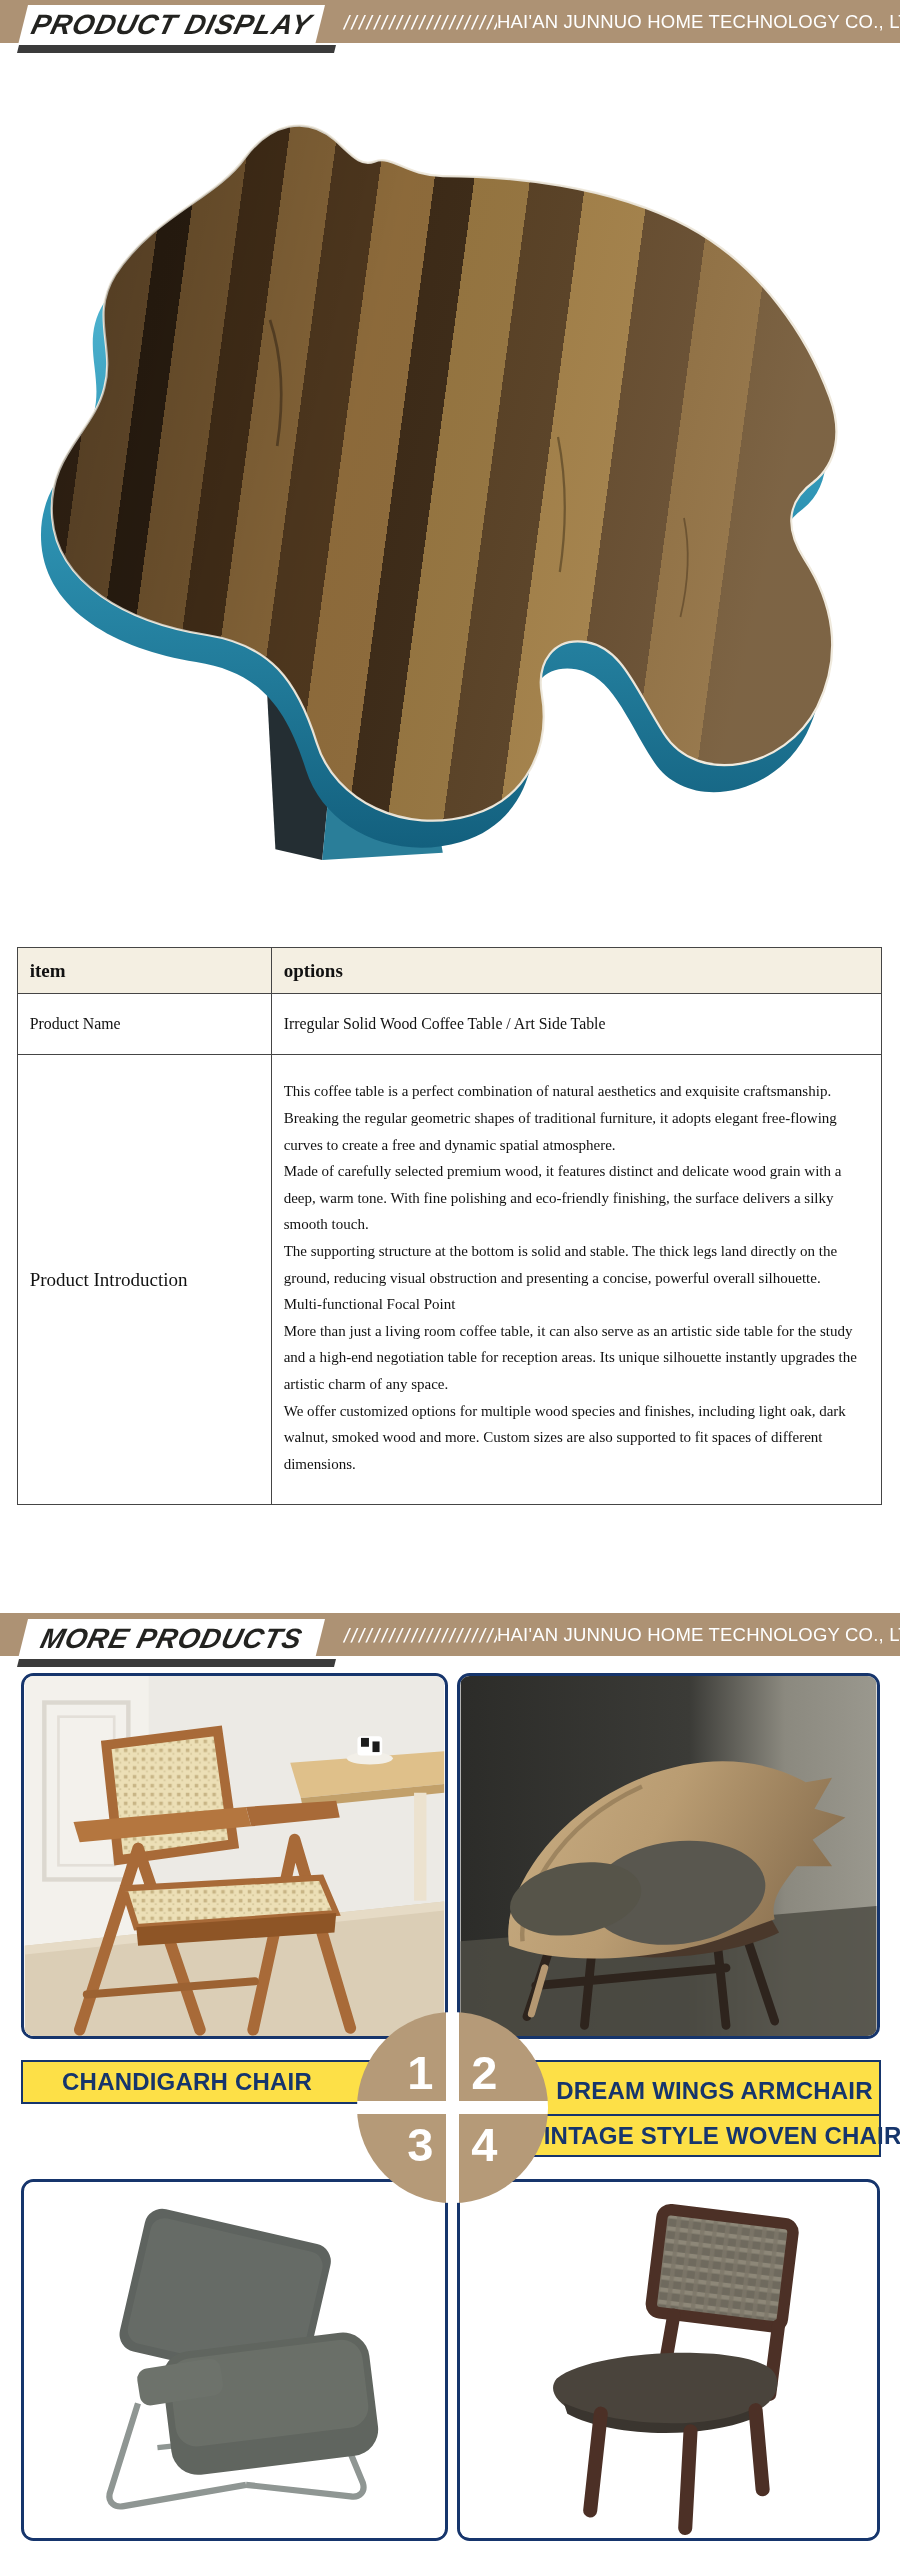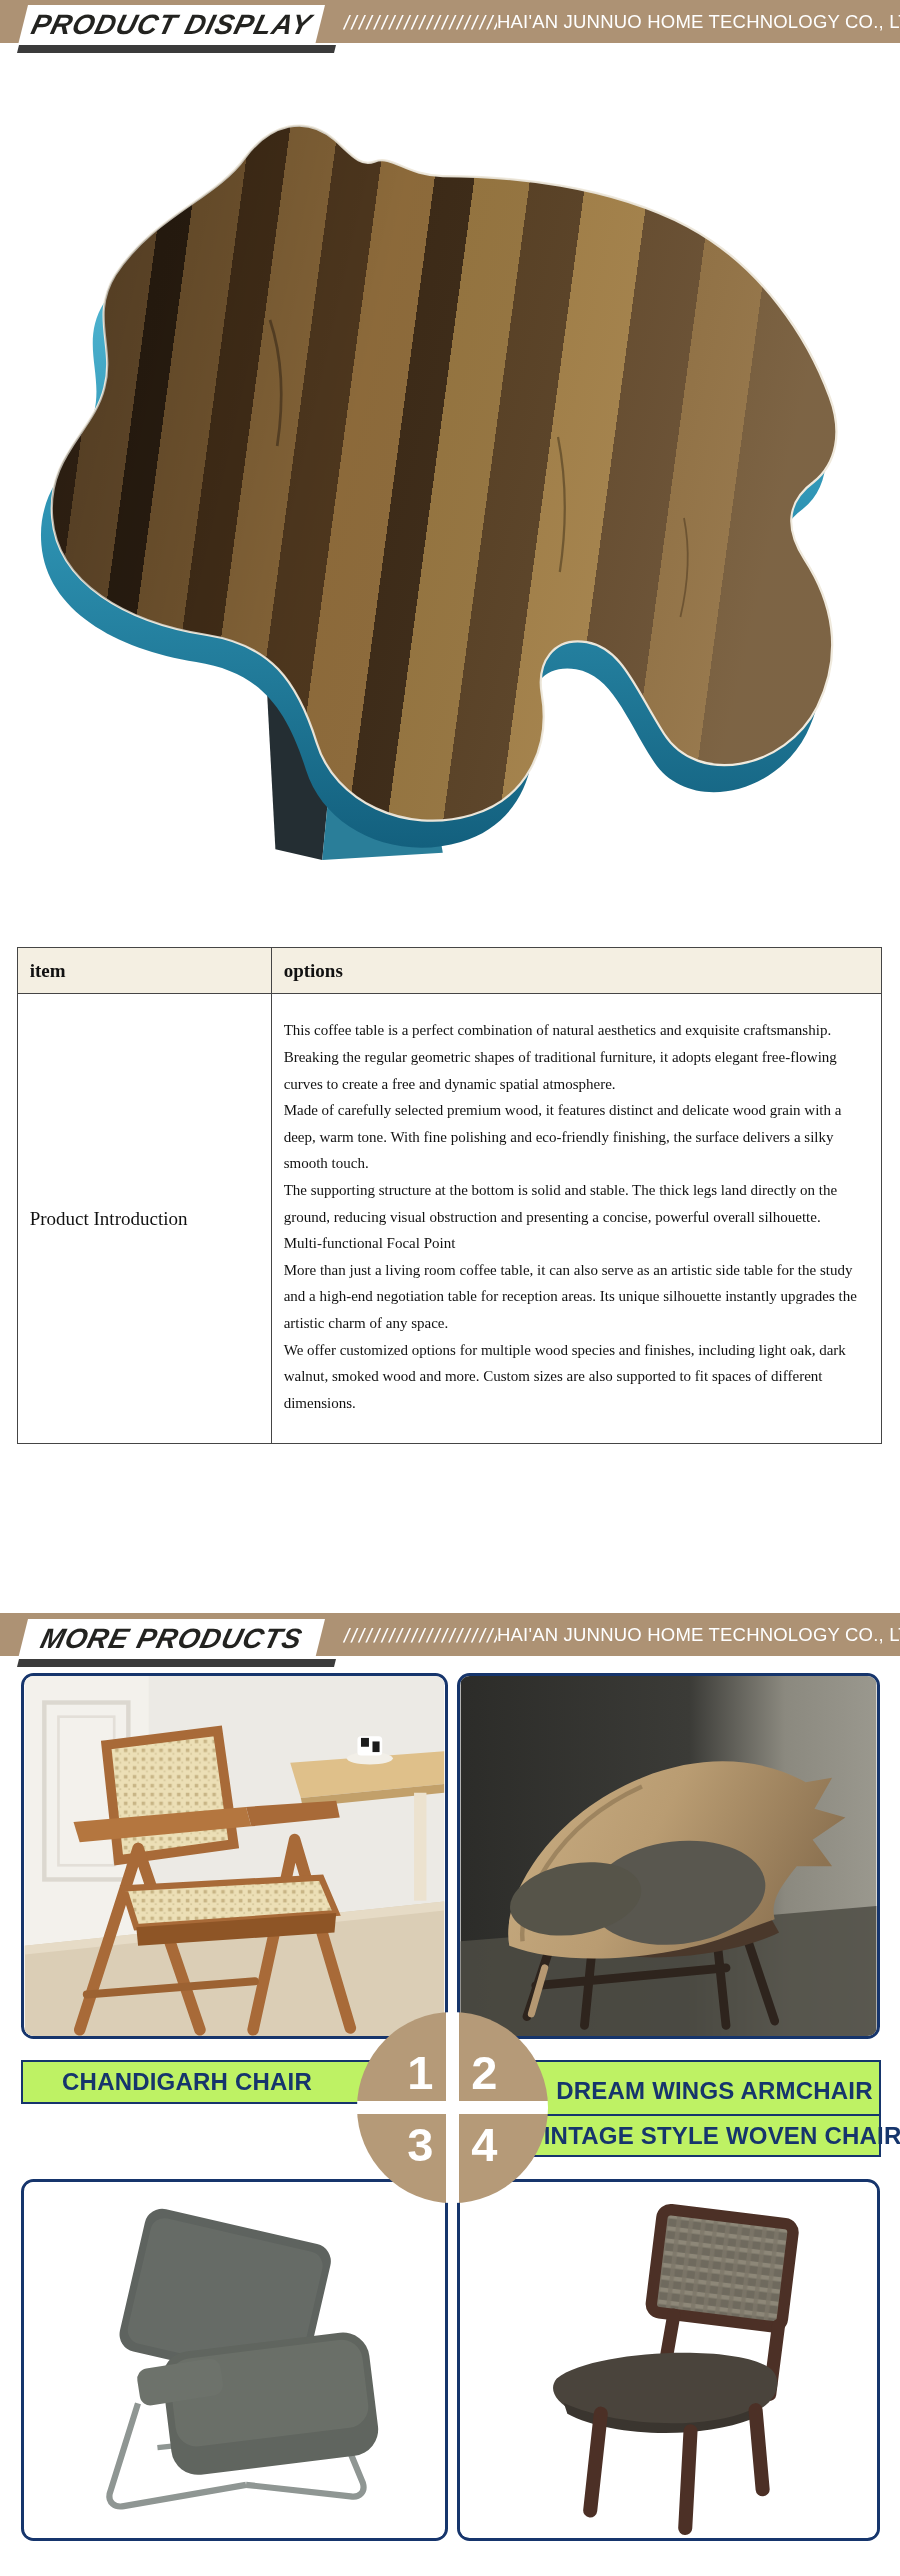--- a/index.html
+++ b/index.html
@@ -42,21 +42,21 @@
   
   .card{position:absolute;box-sizing:border-box;border:3.6px solid #16356c;border-radius:12.6px;
         overflow:hidden;background:#ffffff;}
   .card svg{display:block;width:100%;height:100%;}
   .c1{left:21px;top:1673px;width:427px;height:366px;}
   .c2{left:457px;top:1673px;width:423px;height:366px;}
   .c3{left:21px;top:2179px;width:427px;height:362px;}
   .c4{left:457px;top:2179px;width:423px;height:362px;}
 
   
-  .label-bar{position:absolute;box-sizing:border-box;border:2.7px solid #16356c;background:#bef264;
+  .label-bar{position:absolute;box-sizing:border-box;border:2.7px solid #16356c;background:#fde047;
              display:flex;align-items:center;justify-content:center;color:#16356c;
              font-weight:700;font-size:24px;letter-spacing:0.2px;white-space:nowrap;z-index:1;}
   .l1{left:21px;top:2060px;width:427px;height:44px;padding-right:95px;}
   .l2{left:453px;top:2060px;width:428px;height:62px;padding-left:95px;}
   .l3{left:21px;top:2114px;width:427px;height:43px;padding-right:95px;}
   .l4{left:453px;top:2114px;width:428px;height:43px;padding-left:95px;}
 
   
   .badge-circle{position:absolute;left:357px;top:2012px;width:191px;height:191px;border-radius:50%;
                 overflow:hidden;display:grid;grid-template-rows:89px 12.6px 89px;
@@ -158,20 +158,24 @@
   <table class="spec">
     <colgroup>
         <col style="width:254px">
         <col>
       </colgroup>
     <tbody>
         <tr class="head">
       <td>item</td>
       <td>options</td>
     </tr>
+    <tr class="name-row">
+      <td>Product Name</td>
+      <td>Irregular Solid Wood Coffee Table / Art Side Table</td>
+    </tr>
     <tr>
       <td class="intro-label">Product Introduction</td>
       <td class="intro">This coffee table is a perfect combination of natural aesthetics and exquisite craftsmanship.
 Breaking the regular geometric shapes of traditional furniture, it adopts elegant free-flowing curves to create a free and dynamic spatial atmosphere.
 Made of carefully selected premium wood, it features distinct and delicate wood grain with a deep, warm tone. With fine polishing and eco-friendly finishing, the surface delivers a silky smooth touch.
 The supporting structure at the bottom is solid and stable. The thick legs land directly on the ground, reducing visual obstruction and presenting a concise, powerful overall silhouette.
 Multi-functional Focal Point
 More than just a living room coffee table, it can also serve as an artistic side table for the study and a high-end negotiation table for reception areas. Its unique silhouette instantly upgrades the artistic charm of any space.
 We offer customized options for multiple wood species and finishes, including light oak, dark walnut, smoked wood and more. Custom sizes are also supported to fit spaces of different dimensions.</td>
     </tr>

